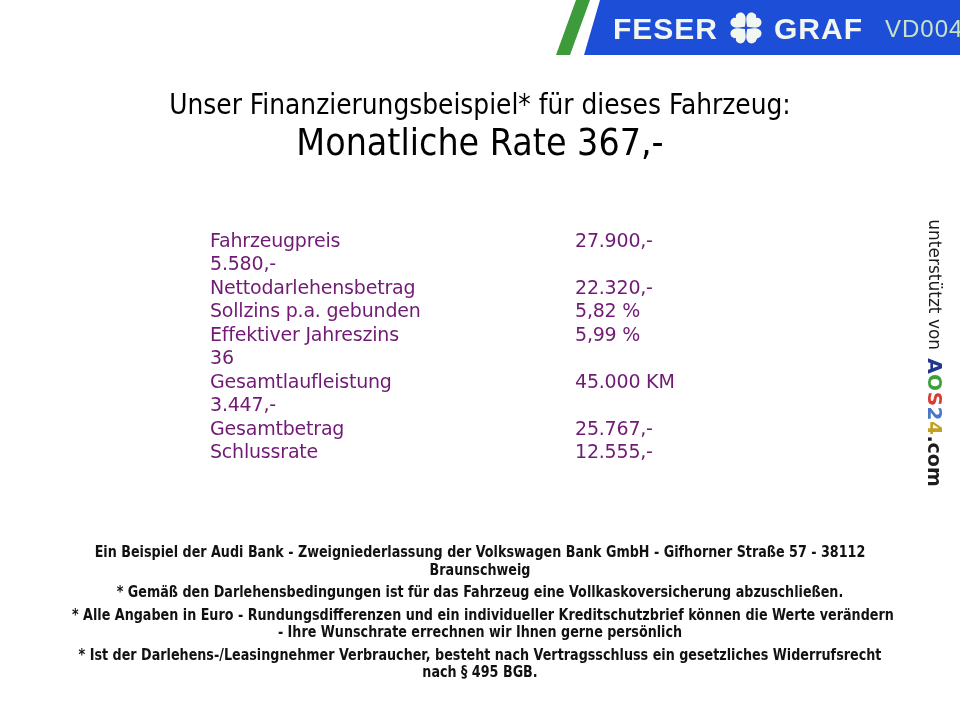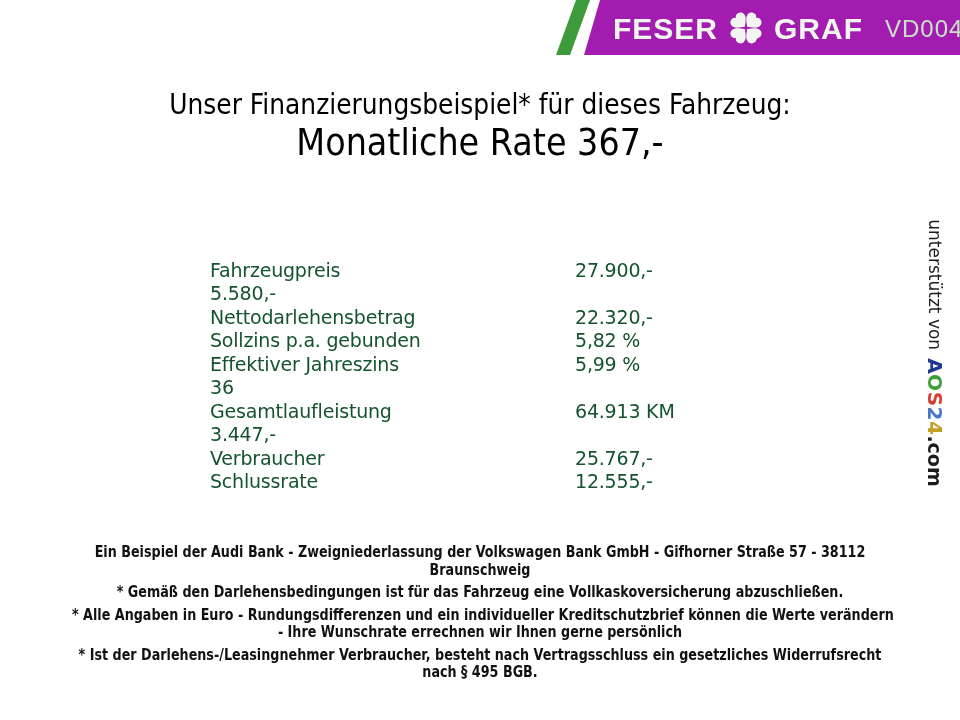--- a/index.html
+++ b/index.html
@@ -5,40 +5,40 @@
   html,body{margin:0;padding:0;}
   body{width:960px;height:720px;background:#fff;font-family:"DejaVu Sans",sans-serif;}
   .page{position:relative;width:960px;height:720px;overflow:hidden;background:#ffffff;}
 
   
   .banner{position:absolute;top:0;left:540px;width:420px;height:55px;}
   .banner-sliver{position:absolute;top:0;left:0;width:100%;height:100%;
     background:#3E9B3B;
     clip-path:polygon(36px 0%, 50px 0%, 30px 100%, 16px 100%);}
   .banner-main{position:absolute;top:0;left:0;width:100%;height:100%;
-    background:#a21caf;
+    background:#1d4ed8;
     clip-path:polygon(60px 0%, 100% 0%, 100% 100%, 44px 100%);
     display:flex;align-items:center;box-sizing:border-box;padding-left:73px;padding-top:3px;}
   .logo{display:flex;align-items:center;}
   .logo-word{font-family:"Liberation Sans",sans-serif;font-weight:700;font-size:30px;
     color:#F2F6F1;letter-spacing:1px;line-height:1;}
   .clover{display:inline-flex;margin:0 8px;}
   .vehicle-id{font-family:"Liberation Sans",sans-serif;font-weight:500;font-size:24px;
     color:#C8E3C6;letter-spacing:1px;margin-left:22px;line-height:1;}
 
   
   .title1{position:absolute;top:87px;left:0;width:100%;text-align:center;
     font-size:29px;color:#000;transform:scaleX(0.86);transform-origin:50% 50%;
     white-space:nowrap;}
   .title2{position:absolute;top:120px;left:0;width:100%;text-align:center;
     font-size:38px;color:#000;transform:scaleX(0.88);transform-origin:50% 50%;
     white-space:nowrap;}
 
   
-  .ftable{position:absolute;left:210px;top:258px;color:#14532d;}
+  .ftable{position:absolute;left:210px;top:228px;color:#701a75;}
   .frow{display:flex;height:23.5px;align-items:center;}
   .flabel{width:365px;font-size:19px;letter-spacing:-0.2px;white-space:nowrap;}
   .fvalue{font-size:19px;letter-spacing:-0.2px;white-space:nowrap;}
 
   
   .sidebar{position:absolute;left:785px;top:333px;width:300px;height:40px;
     transform:rotate(90deg);transform-origin:50% 50%;
     display:flex;align-items:center;justify-content:center;white-space:nowrap;}
   .sb-prefix{font-size:17px;color:#1c1c1c;font-weight:500;margin-right:8px;}
   .sb-brand{font-size:20px;font-weight:700;letter-spacing:0.5px;}
@@ -104,27 +104,27 @@
     </div>
     <div class="frow">
       <span class="flabel">Effektiver Jahreszins</span>
       <span class="fvalue">5,99 %</span>
     </div>
     <div class="frow">
       <span class="fvalue">36</span>
     </div>
     <div class="frow">
       <span class="flabel">Gesamtlaufleistung</span>
-      <span class="fvalue">64.913 KM</span>
+      <span class="fvalue">45.000 KM</span>
     </div>
     <div class="frow">
       <span class="fvalue">3.447,-</span>
     </div>
     <div class="frow">
-      <span class="flabel">Verbraucher</span>
+      <span class="flabel">Gesamtbetrag</span>
       <span class="fvalue">25.767,-</span>
     </div>
     <div class="frow">
       <span class="flabel">Schlussrate</span>
       <span class="fvalue">12.555,-</span>
     </div>
   </div>
 
   <div class="sidebar">
     <span class="sb-prefix">unterstützt von</span>

